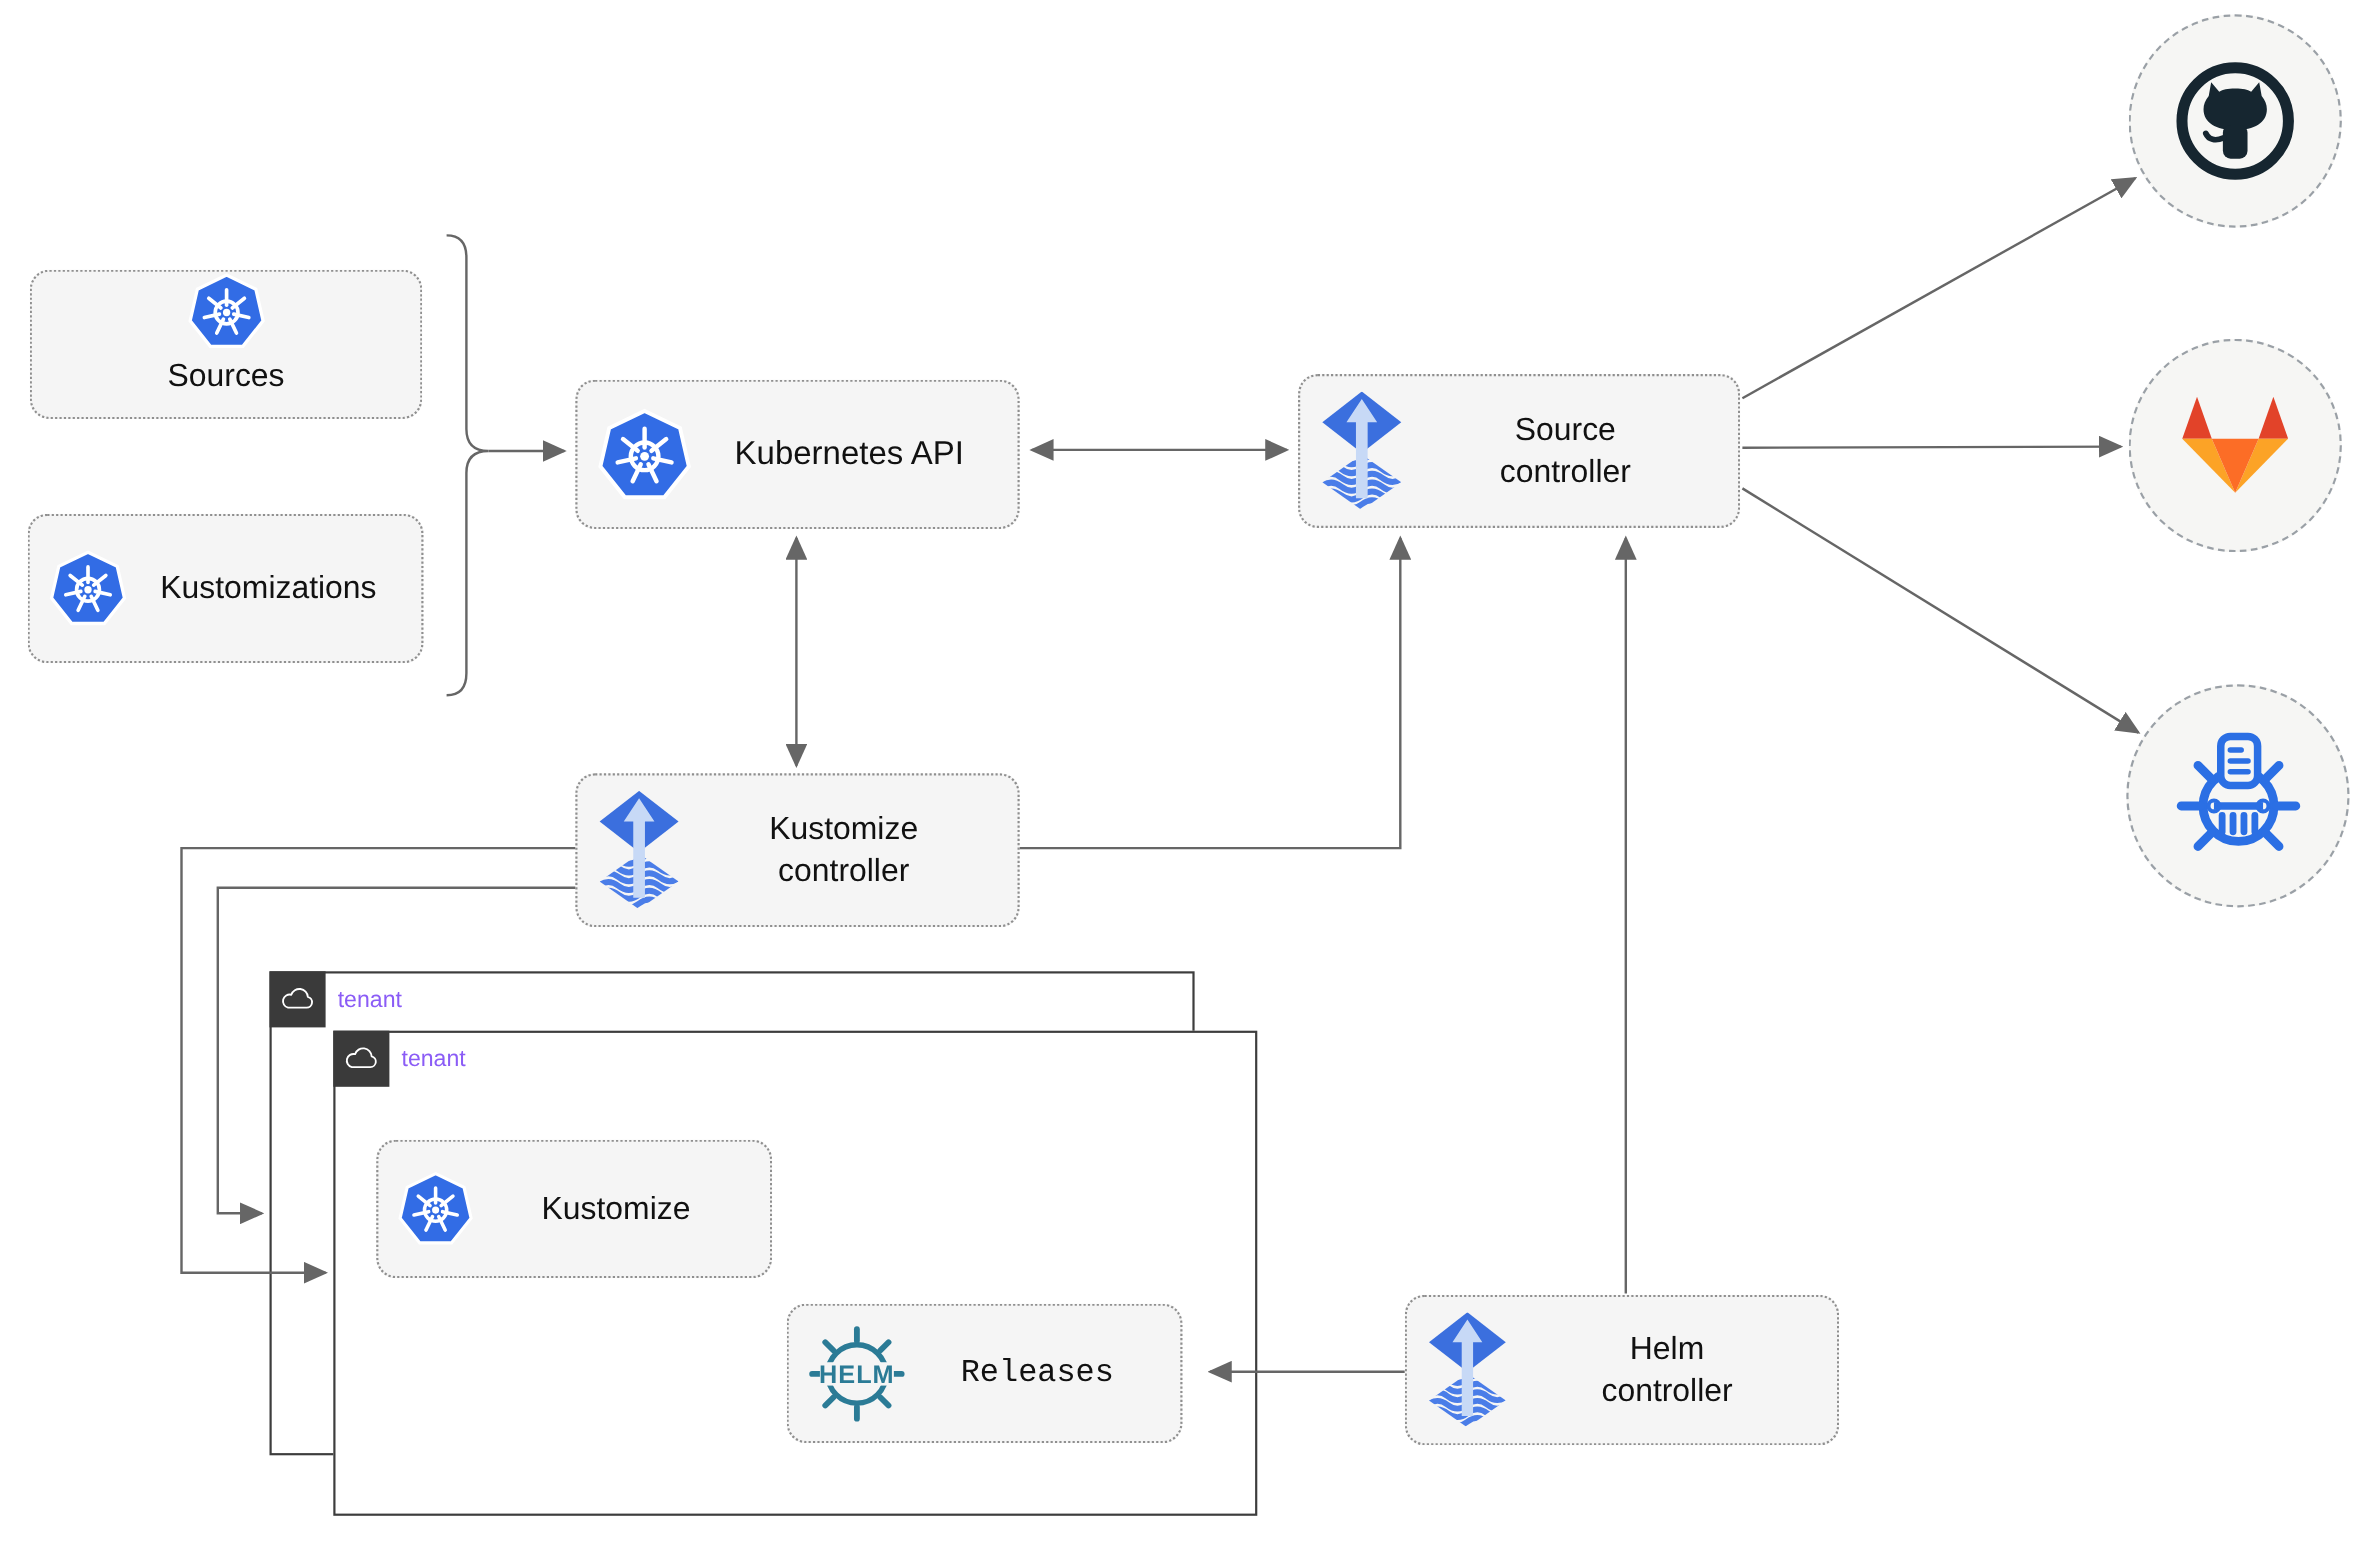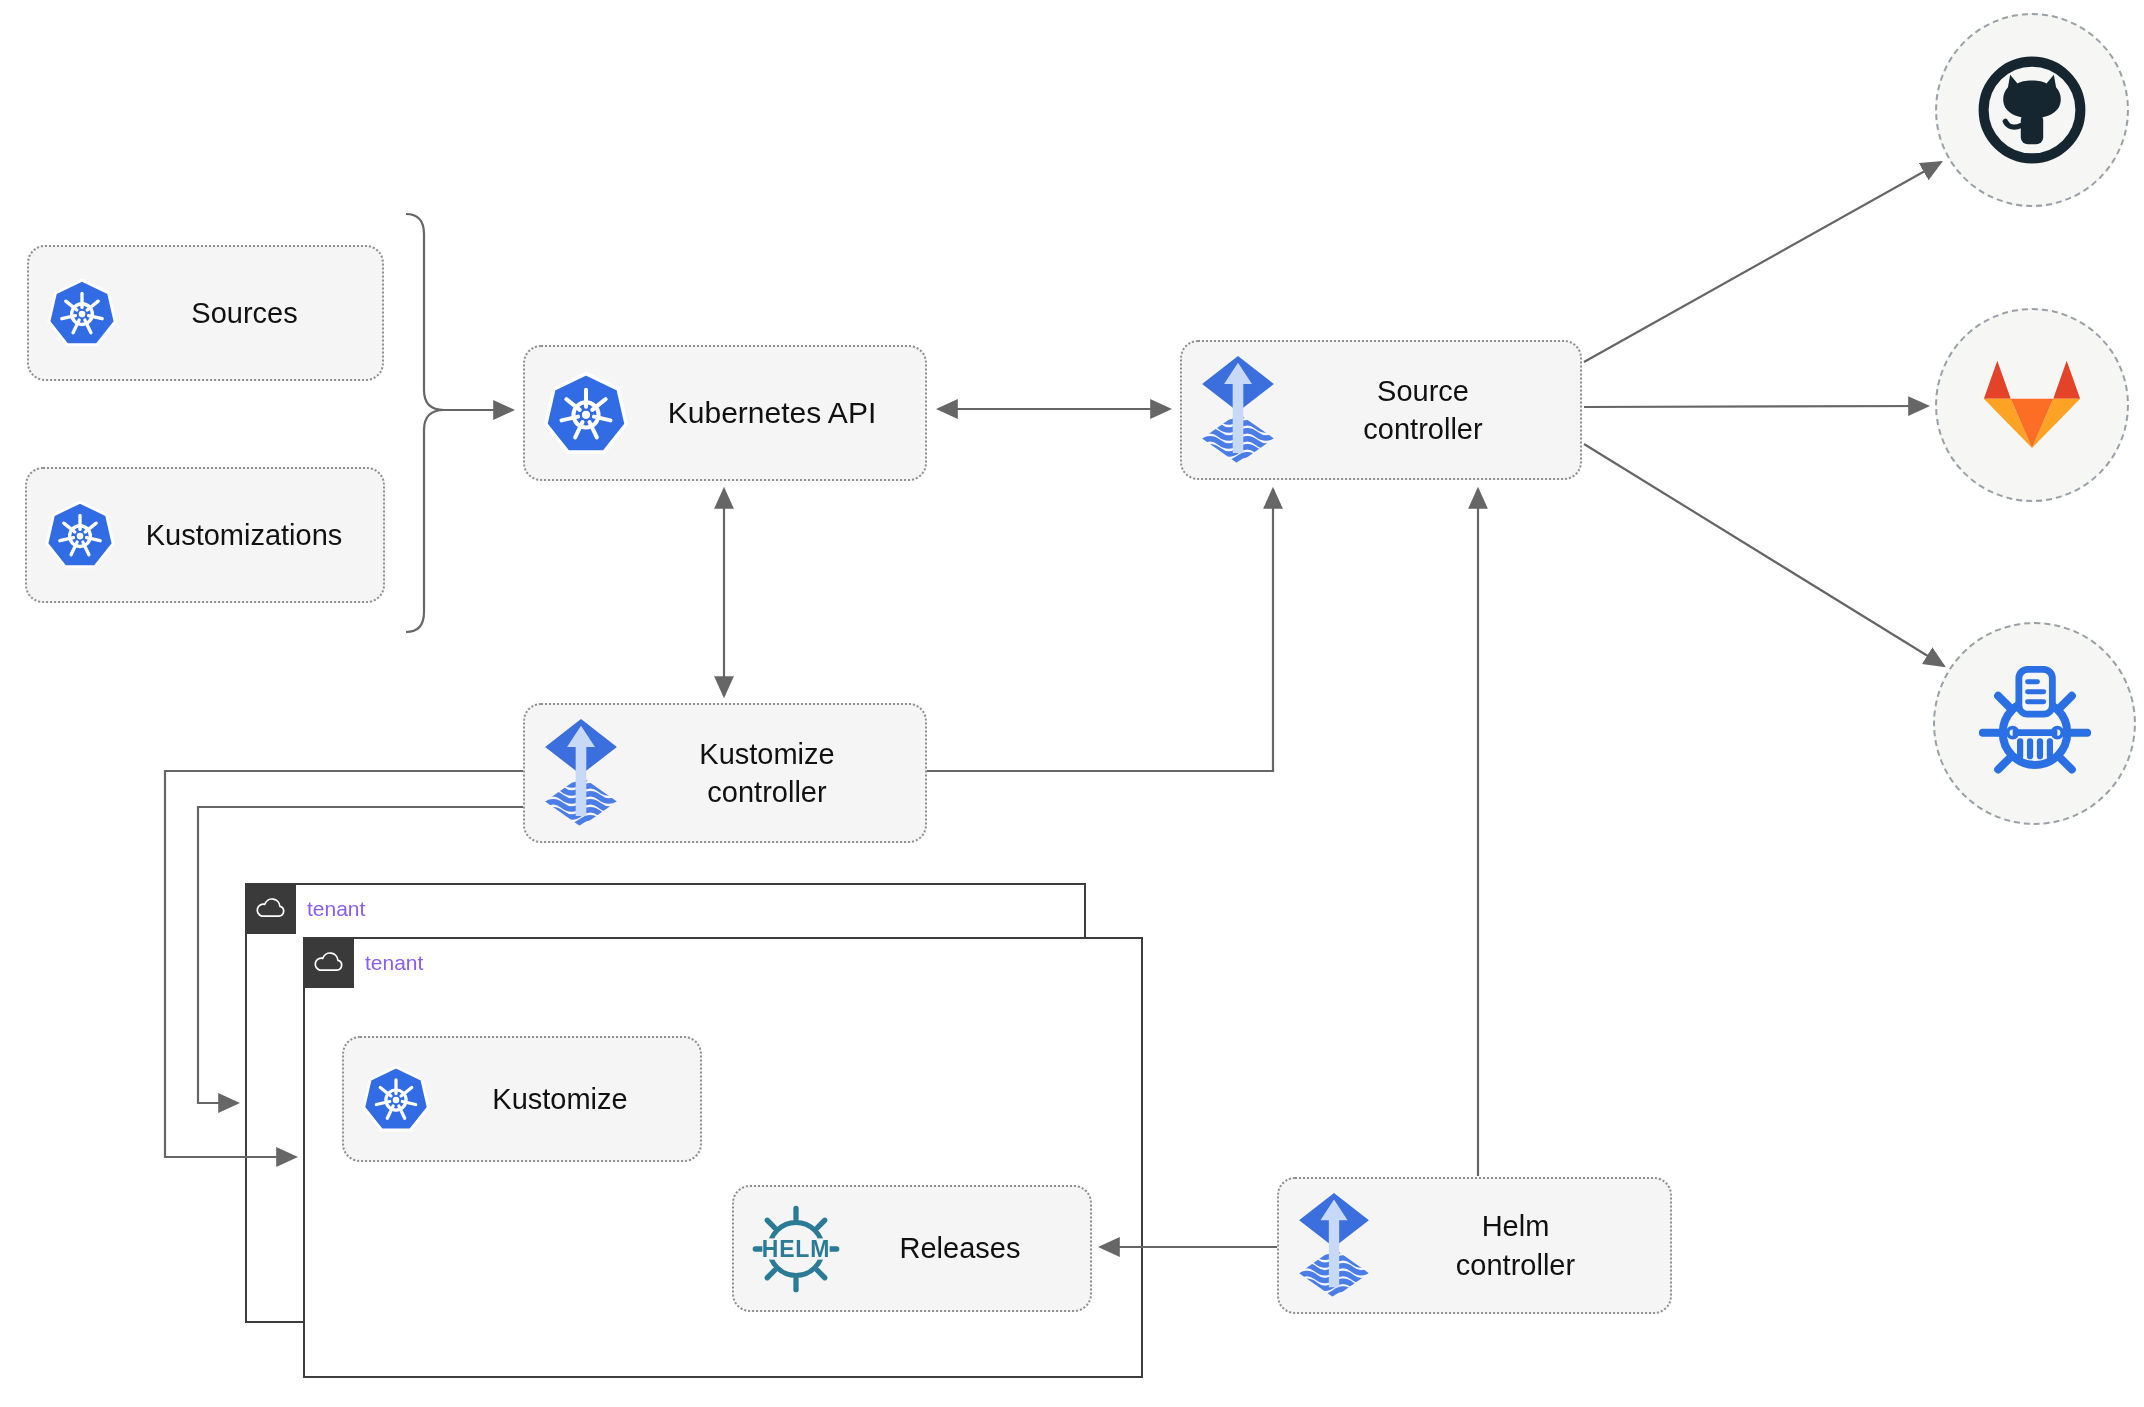--- a/index.html
+++ b/index.html
@@ -137,21 +137,21 @@
 
   <div class="tenant" style="left:303px;top:937px;width:840px;height:441px;">
     <div class="tenant-tab">
       <svg width="34" height="24" viewBox="0 0 48 34">
           <use href="#sym-cloud"></use>
         </svg>
     </div>
     <div class="tenant-label">tenant</div>
   </div>
 
-  <div class="node" style="left:27px;top:245px;width:357px;height:136px;">
+  <div class="node" style="left:27px;top:245px;width:357px;height:136px;flex-direction:column;">
     <svg class="icon" width="74" height="72" viewBox="0 0 100 97">
         <use href="#sym-k8s"></use>
       </svg>
     <div class="node-label">Sources</div>
   </div>
 
   <div class="node" style="left:523px;top:345px;width:404px;height:136px;">
     <svg class="icon" width="90" height="87" viewBox="0 0 100 97">
         <use href="#sym-k8s"></use>
       </svg>
@@ -191,21 +191,21 @@
 
   <div class="node" style="left:342px;top:1036px;width:360px;height:126px;">
     <svg class="icon" width="72" height="70" viewBox="0 0 100 97">
         <use href="#sym-k8s"></use>
       </svg>
     <div class="node-label">Kustomize</div>
   </div>
 
 
 
-  <div class="node" style="left:732px;top:1185px;width:360px;height:127px;">
+  <div class="node" style="left:715px;top:1185px;width:360px;height:127px;font-family:Liberation Mono, monospace;">
     <svg class="icon" width="92" height="92" viewBox="0 0 104 104">
         <use href="#sym-helm"></use>
       </svg>
     <div class="node-label">Releases</div>
   </div>
 
   <div class="endpoint" style="left:1935px;top:13px;width:194px;height:194px;">
     <svg width="118" height="118" viewBox="0 0 100 100">
         <use href="#sym-github"></use>
       </svg>

